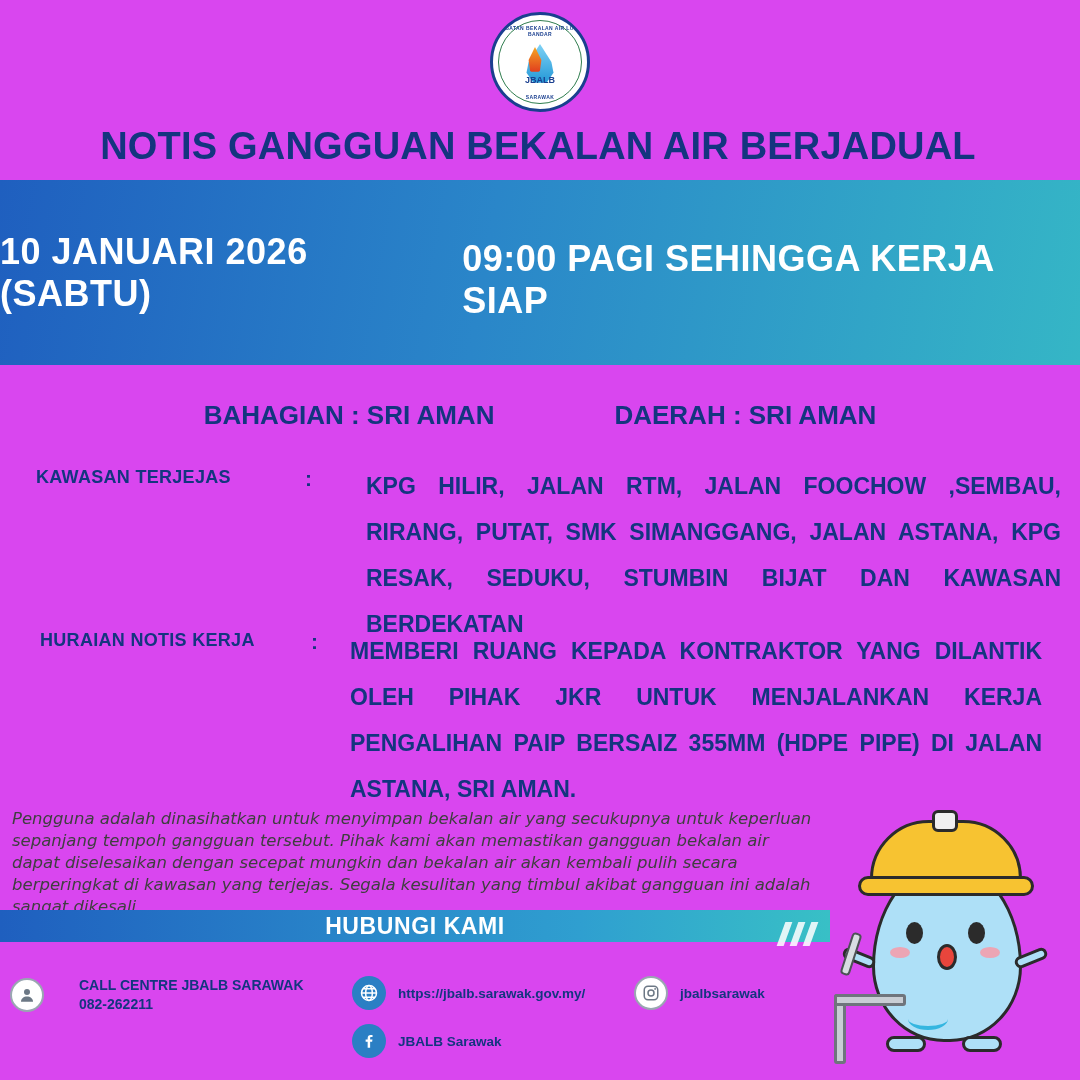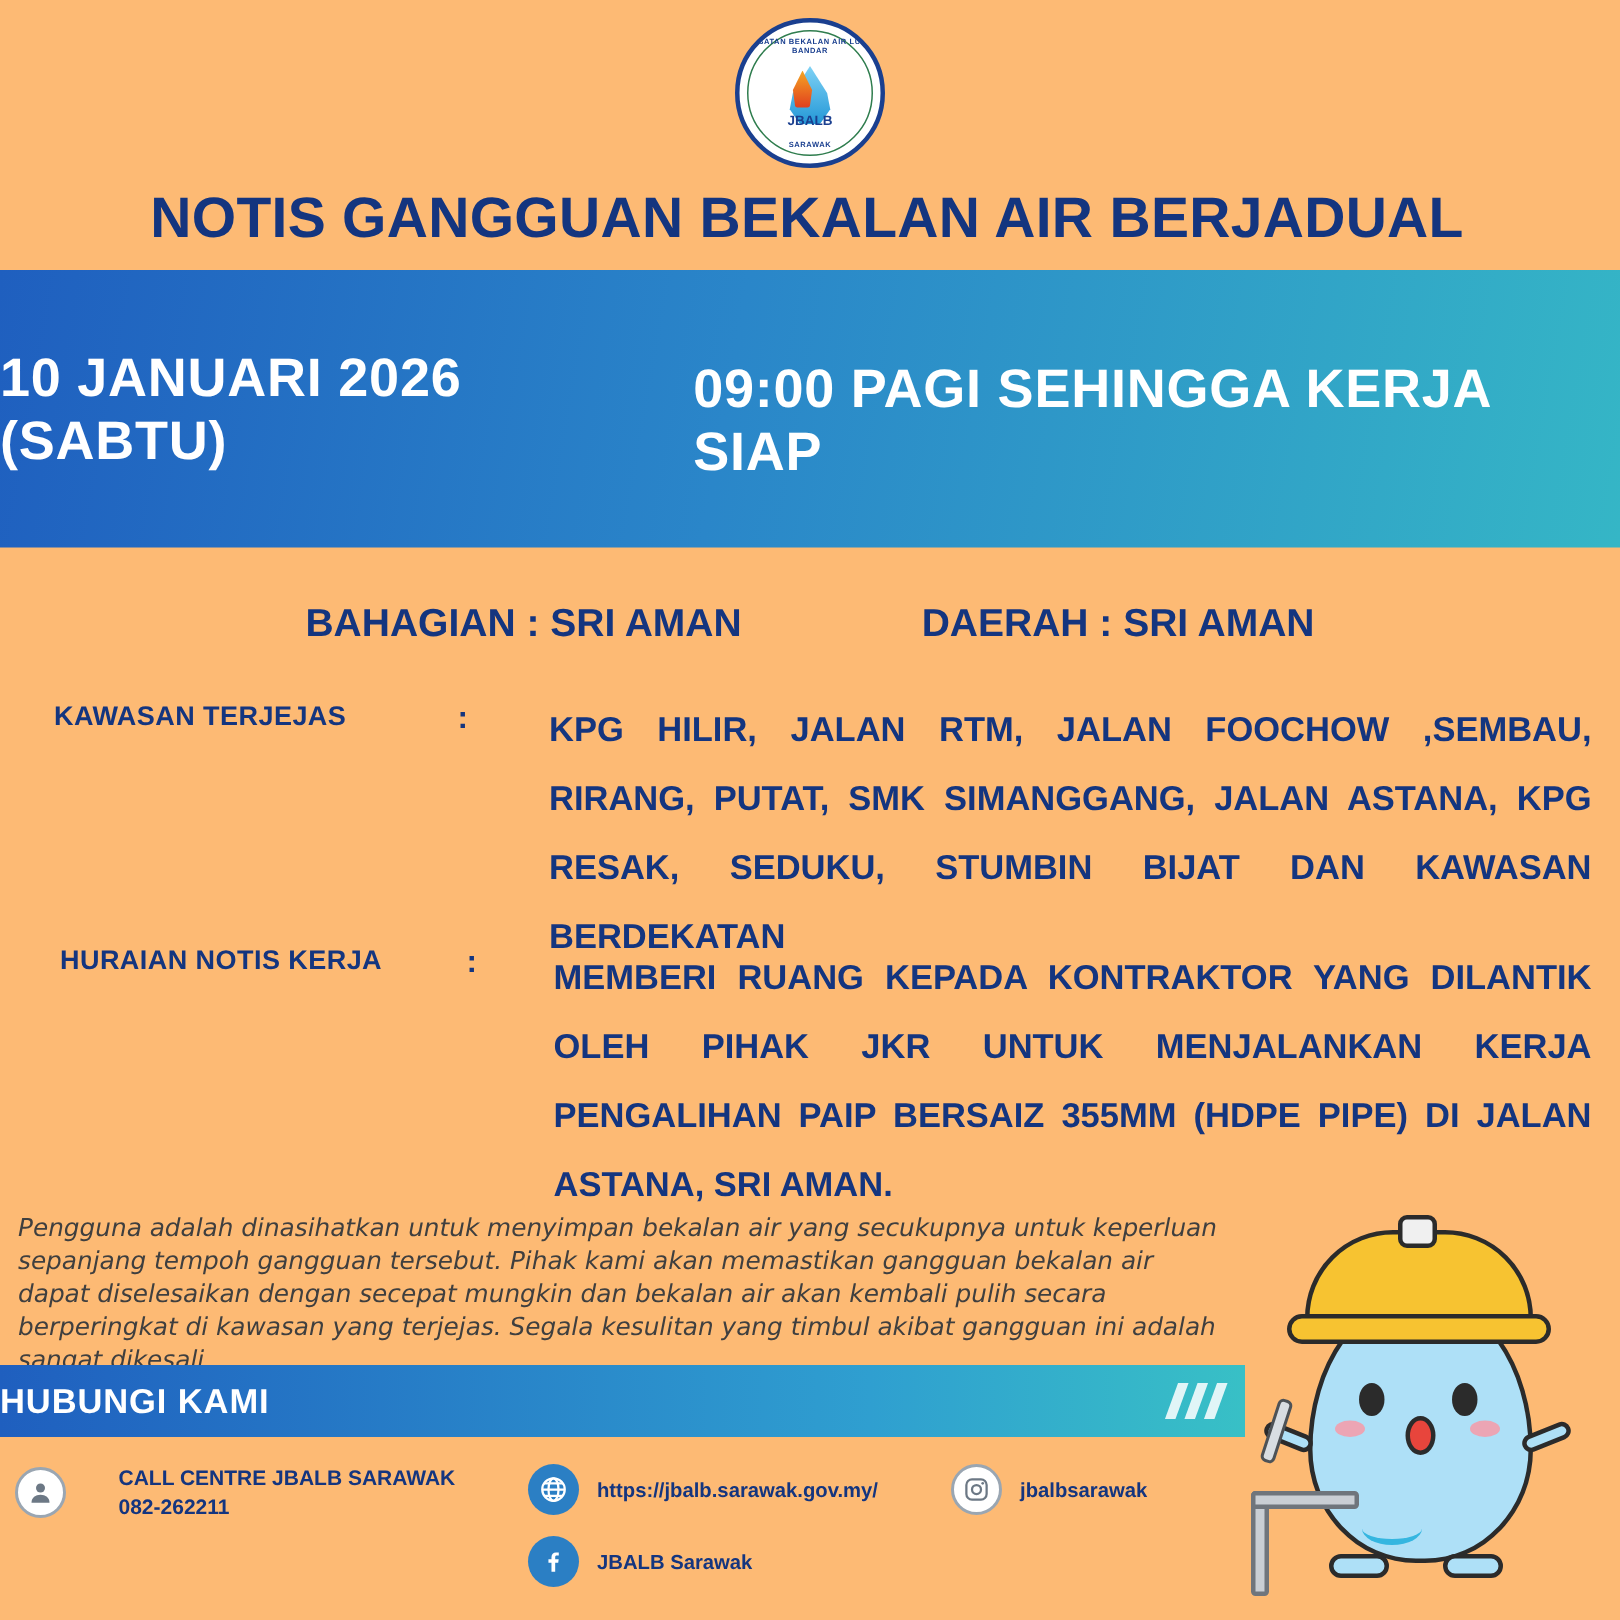--- a/index.html
+++ b/index.html
@@ -5,21 +5,21 @@
   * { box-sizing: border-box; margin: 0; padding: 0; }
   html, body {
     width: 1080px; height: 1080px;
     font-family: "Liberation Sans", sans-serif;
     background: #ffffff;
     overflow: hidden;
   }
   .poster {
     position: relative;
     width: 1080px; height: 1080px;
-    background: #fdba74;
+    background: #d946ef;
   }
 
   
   .logo-wrap {
     position: absolute;
     top: 8px; left: 50%;
     transform: translateX(-50%);
     width: 110px; height: 110px;
   }
   .logo-circle {
@@ -110,38 +110,38 @@
     text-align: justify;
     text-align-last: left;
   }
 
   #areas-label { top: 467px; left: 36px; }
   #areas-colon { top: 467px; left: 305px; }
   #areas-body  { top: 463px; left: 366px; width: 695px; }
 
   #works-label { top: 630px; left: 40px; }
   #works-colon { top: 630px; left: 311px; }
-  #works-body  { top: 628px; left: 369px; width: 692px; }
+  #works-body  { top: 628px; left: 350px; width: 692px; }
 
   
   .advisory {
     position: absolute;
     top: 808px; left: 12px; width: 800px;
     font-size: 16.5px;
     font-style: italic;
     color: #3f3f3f;
     line-height: 22px;
     font-family: "DejaVu Sans", sans-serif;
   }
 
   
   .contact-band {
-    position: absolute; top: 910px; left: 0; width: 830px; height: 48px;
+    position: absolute; top: 910px; left: 0; width: 830px; height: 32px;
     background: linear-gradient(90deg,#1f5fbf 0%, #2f9fd0 70%, #38c0c6 100%);
-    display: flex; align-items: center; 
+    display: flex; align-items: center; justify-content: center;
   }
   .contact-band span {
     color: #ffffff; font-size: 23px; font-weight: bold; letter-spacing: .6px;
   }
   .band-slashes {
     position: absolute; right: 16px; top: 12px;
     display: flex; gap: 6px;
   }
   .band-slashes i {
     display: block; width: 7px; height: 24px;

